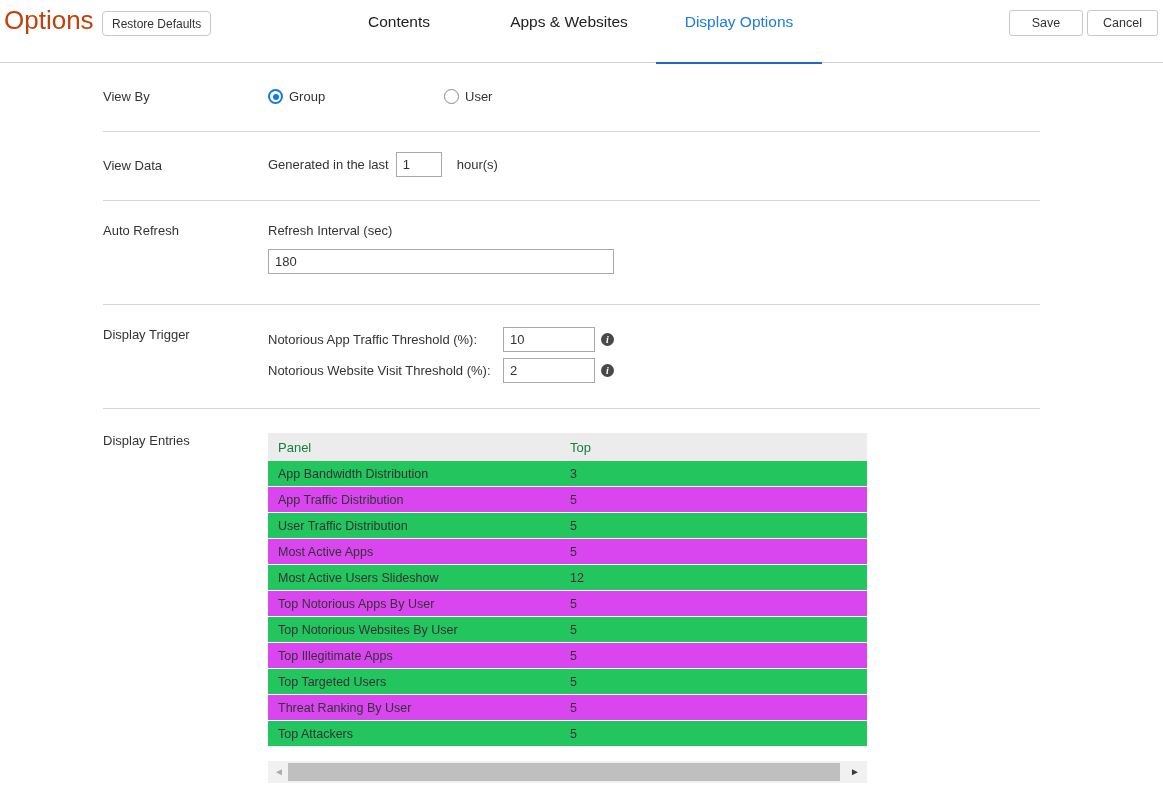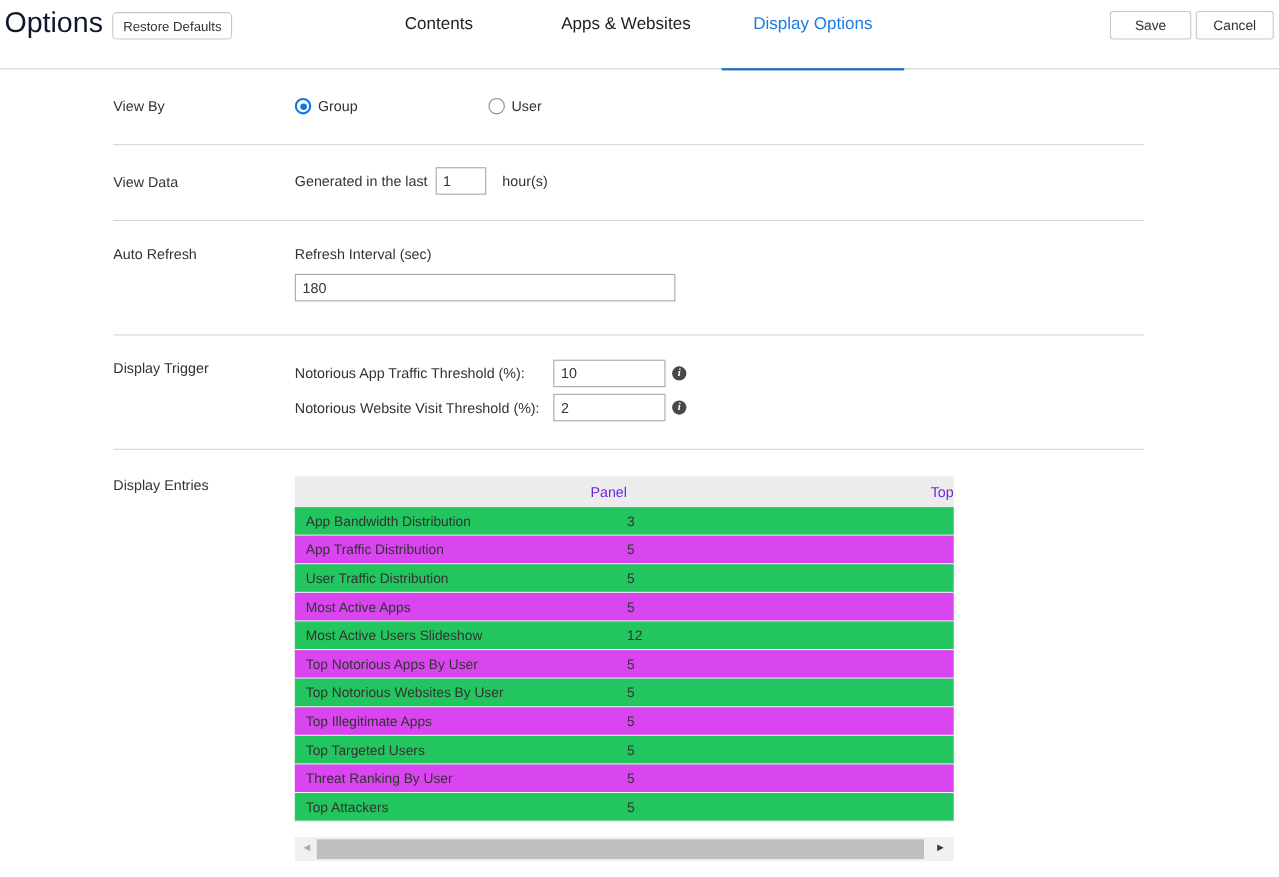--- a/index.html
+++ b/index.html
@@ -1,21 +1,21 @@
 <!DOCTYPE html>
 <html><head>
 <meta charset="utf-8">
 <style>
   * { margin:0; padding:0; box-sizing:border-box; }
   html,body { width:1163px; height:797px; background:#fff; overflow:hidden;
     font-family:"Liberation Sans", sans-serif; color:#333; }
 
   
   .header { position:relative; height:63px; border-bottom:1px solid #d2d2d2; }
-  .page-title { position:absolute; left:4px; top:5px; font-size:26px; font-weight:400; color:#0f172a; }
+  .page-title { position:absolute; left:4px; top:5px; font-size:26px; font-weight:400; color:#c2410c; }
   .restore-btn { position:absolute; left:102px; top:11px; height:25px; padding:0 9px;
     background:#fff; border:1px solid #c8c8c8; border-radius:4px; font-size:12px; color:#333;
     font-family:"Liberation Sans", sans-serif; cursor:pointer; }
   .tabs { position:absolute; left:314px; top:0; height:63px; display:flex; }
   .tab { width:170px; height:63px; text-align:center; padding-top:13px; font-size:15.5px;
     color:#222; position:relative; cursor:pointer; }
   .tab.active { color:#1b7ce4; }
   .tab.active::after { content:""; position:absolute; left:2px; right:2px; bottom:-1px;
     height:2px; background:#1969c8; }
   .hdr-btn { position:absolute; top:10px; height:26px; background:#fff; border:1px solid #c8c8c8;
@@ -54,29 +54,29 @@
   
   .sec-autorefresh { padding:22px 0 30px; }
   .field-caption { font-size:13px; color:#333; }
   .interval-input { width:346px; margin-top:11px; display:block; }
 
   
   .sec-trigger { padding:22px 0 25px; }
   .trig-row { display:flex; align-items:center; margin-bottom:6px; }
   .trig-row:last-child { margin-bottom:0; }
   .trig-label { width:235px; font-size:13px; }
-  .trig-input { width:102px; }
+  .trig-input { width:92px; }
   .info-icon { width:13px; height:13px; border-radius:50%; background:#484848; color:#fff;
     font-family:"Liberation Serif", serif; font-style:italic; font-weight:bold; font-size:10px;
     line-height:13px; text-align:center; margin-left:6px; flex:none; cursor:pointer; }
 
   
   .sec-entries { padding:24px 0 0; }
   .tbl { width:599px; }
-  .tbl-header { display:flex; align-items:center; height:28px; background:#ececec; font-size:13px; color:#6d28d9;text-align:right; }
+  .tbl-header { display:flex; align-items:center; height:28px; background:#ececec; font-size:13px; color:#15803d; }
   .col-panel { flex:1; padding-left:10px; }
   .col-top { width:297px; flex:none; }
   .tbl-row { display:flex; align-items:center; height:26px; font-size:12.5px; color:#333;
     background:#22c55e; border-bottom:1px solid #f1f4f6; cursor:default; }
   .tbl-row.alt { background:#d946ef; }
   .tbl-gap { height:14px; background:#fff; }
   .scrollbar { position:relative; width:599px; height:22px; background:#f1f1f1; }
   .scroll-arrow { position:absolute; top:0; height:22px; line-height:22px; font-size:10px; cursor:pointer; }
   .scroll-left { left:6px; color:#ababab; }
   .scroll-right { right:7px; color:#3a3a3a; }

